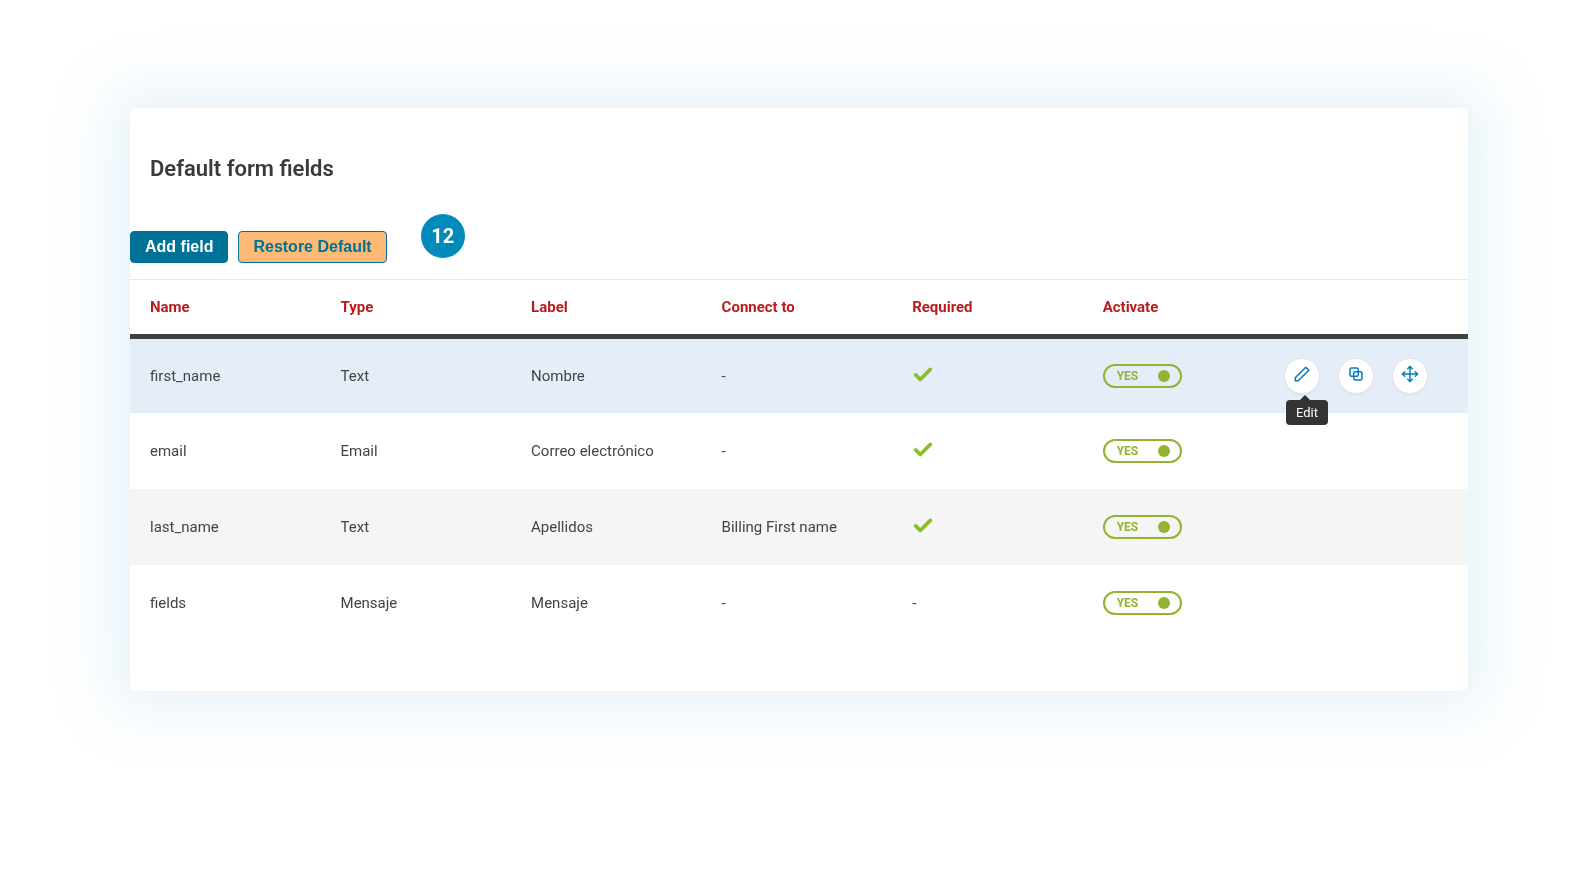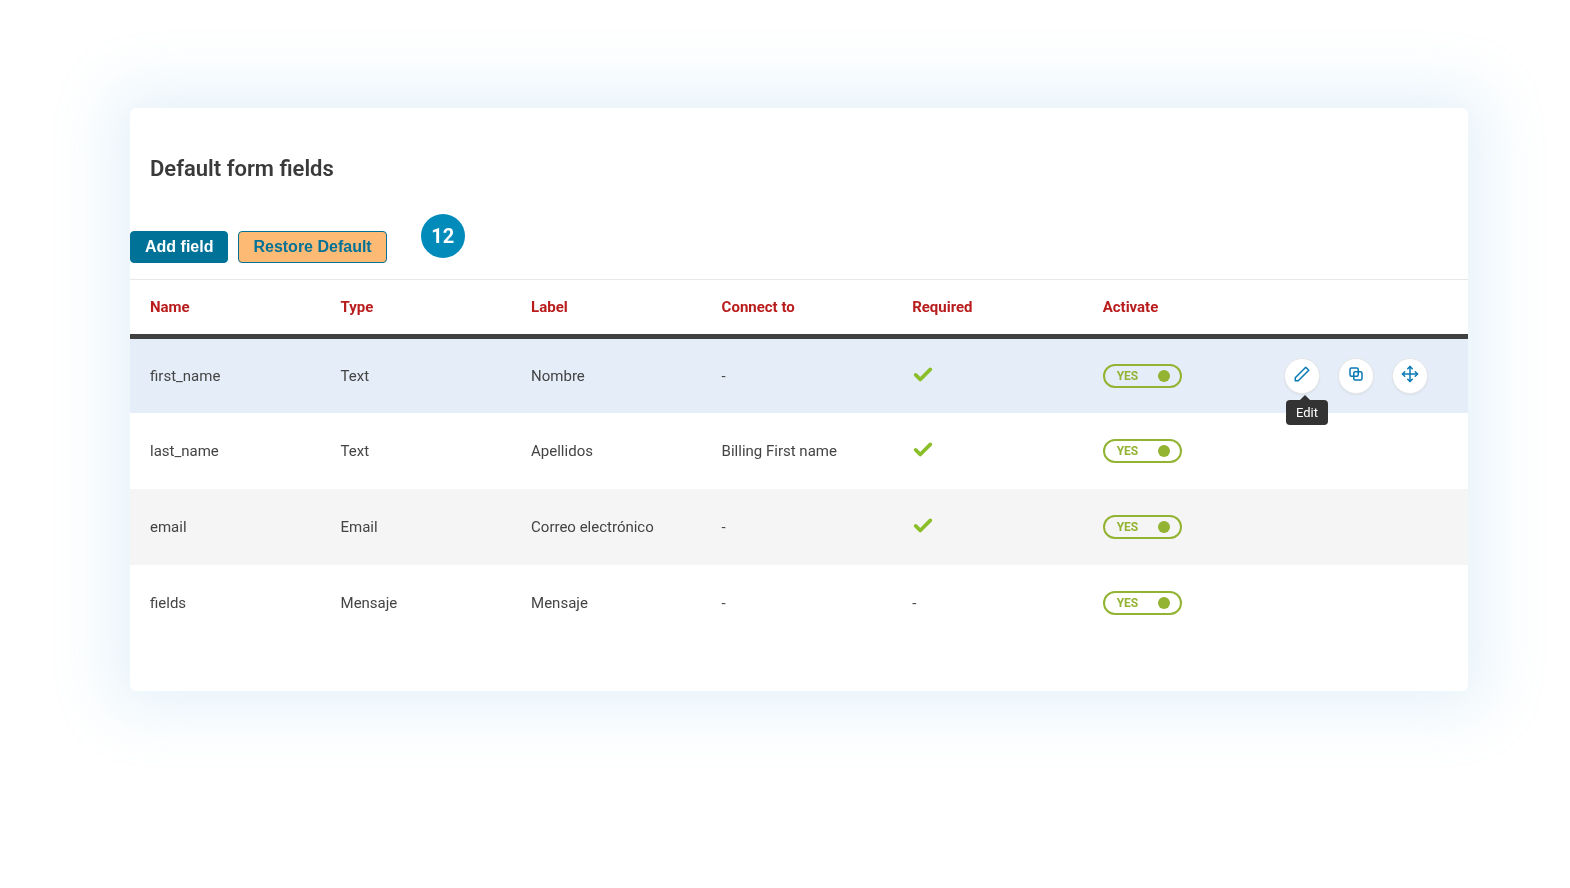--- a/index.html
+++ b/index.html
@@ -212,48 +212,48 @@
                     <polyline points="9 5 12 2 15 5"></polyline>
                     <polyline points="9 19 12 22 15 19"></polyline>
                     <polyline points="5 9 2 12 5 15"></polyline>
                     <polyline points="19 9 22 12 19 15"></polyline>
                   </svg></span>
               </div>
               <div class="tooltip">Edit</div>
             </div></td>
         </tr>
         <tr>
+          <td class="col-name">email</td>
+          <td class="col-type">Email</td>
+          <td class="col-label">Correo electrónico</td>
+          <td class="col-connect">-</td>
+          <td class="col-req"><span class="check-icon"><svg viewBox="0 0 24 24" fill="none" stroke="#8bbf2a" stroke-width="4" stroke-linecap="round" stroke-linejoin="round">
+                <polyline points="4 13 9 18 20 7"></polyline>
+              </svg></span></td>
+          <td class="col-act"><span class="pill">
+              <span>YES</span>
+              <span class="dot"></span>
+            </span></td>
+          <td class="col-actions"></td>
+        </tr>
+        <tr>
           <td class="col-name">last_name</td>
           <td class="col-type">Text</td>
           <td class="col-label">Apellidos</td>
           <td class="col-connect">Billing First name</td>
           <td class="col-req"><span class="check-icon"><svg viewBox="0 0 24 24" fill="none" stroke="#8bbf2a" stroke-width="4" stroke-linecap="round" stroke-linejoin="round">
                 <polyline points="4 13 9 18 20 7"></polyline>
               </svg></span></td>
           <td class="col-act"><span class="pill">
               <span>YES</span>
               <span class="dot"></span>
             </span></td>
           <td class="col-actions"></td>
         </tr>
         <tr>
-          <td class="col-name">email</td>
-          <td class="col-type">Email</td>
-          <td class="col-label">Correo electrónico</td>
-          <td class="col-connect">-</td>
-          <td class="col-req"><span class="check-icon"><svg viewBox="0 0 24 24" fill="none" stroke="#8bbf2a" stroke-width="4" stroke-linecap="round" stroke-linejoin="round">
-                <polyline points="4 13 9 18 20 7"></polyline>
-              </svg></span></td>
-          <td class="col-act"><span class="pill">
-              <span>YES</span>
-              <span class="dot"></span>
-            </span></td>
-          <td class="col-actions"></td>
-        </tr>
-        <tr>
           <td class="col-name">fields</td>
           <td class="col-type">Mensaje</td>
           <td class="col-label">Mensaje</td>
           <td class="col-connect">-</td>
           <td class="col-req">-</td>
           <td class="col-act"><span class="pill">
               <span>YES</span>
               <span class="dot"></span>
             </span></td>
           <td class="col-actions"></td>

